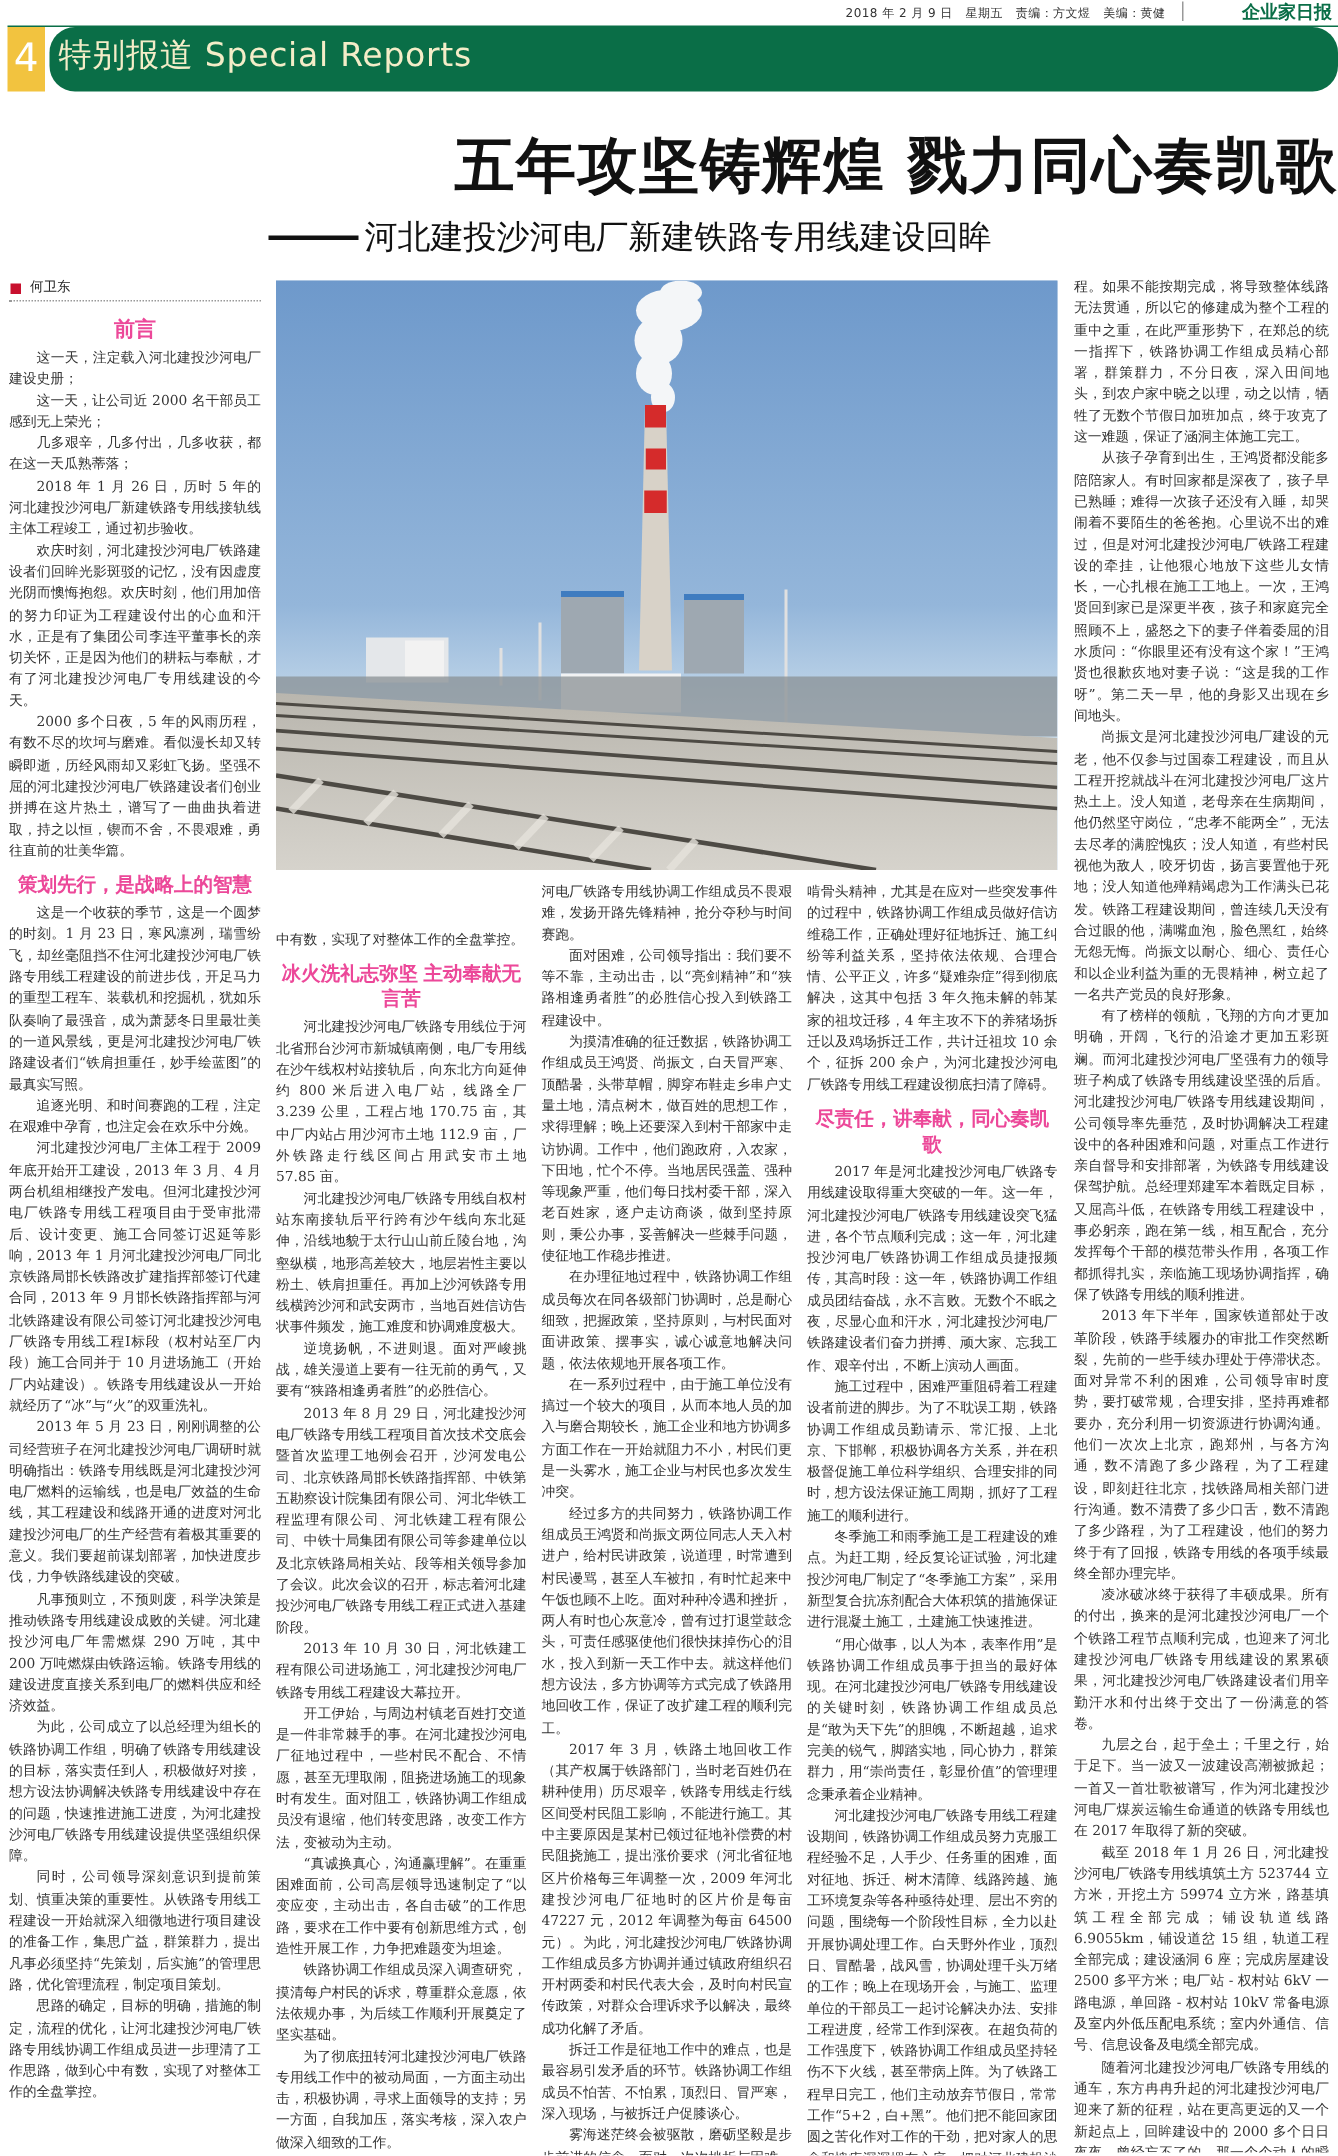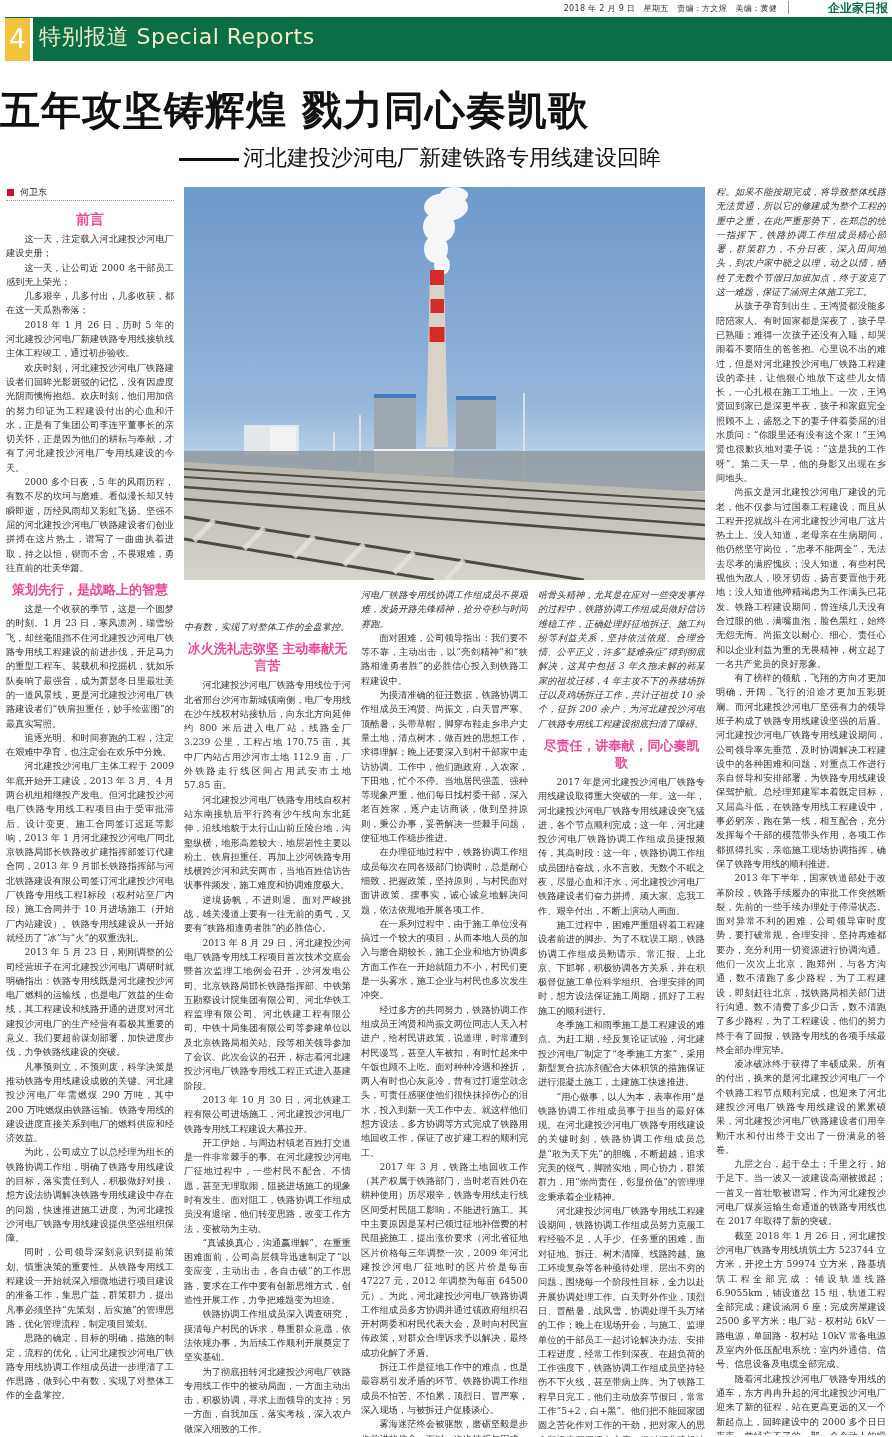--- a/index.html
+++ b/index.html
@@ -8,32 +8,32 @@
 
   
   .meta-bar { position: absolute; top: 0; left: 0; width: 892px; height: 16px; }
   .meta-text { position: absolute; right: 115px; top: 3px; font-family: "DejaVu Sans", sans-serif; font-size: 8px; color: #333; letter-spacing: 0.3px; white-space: nowrap; }
   .meta-divider { position: absolute; right: 103px; top: 1px; width: 1px; height: 13px; background: #999; }
   .paper-name { position: absolute; right: 4px; top: 0; font-family: "DejaVu Serif", serif; font-weight: bold; font-size: 12px; color: #0a6e47; white-space: nowrap; }
 
   
   .section-header { position: absolute; top: 17px; left: 5px; width: 887px; height: 44px; border-top: 1px solid #0a6e47; }
   .page-num-box { position: absolute; top: 0; left: 0; width: 25px; height: 43px; background: #f2c33f; color: #fff; font-family: "DejaVu Sans", sans-serif; font-size: 26px; line-height: 42px; text-align: center; }
-  .section-band { position: absolute; top: 0; left: 28px; right: 0; height: 43px; background: #0a6e47; }
+  .section-band { position: absolute; top: 0; left: 28px; right: 0; height: 43px; background: #0a6e47; border-radius: 17px; }
   .section-title { position: absolute; left: 6px; top: 4px; font-family: "DejaVu Sans", sans-serif; font-size: 22px; color: #f4edc8; white-space: nowrap; letter-spacing: 0.5px; }
 
   
-  .headline { position: absolute; top: 83px; left: 0; width: 892px; text-align: left; font-family: "DejaVu Serif", serif; font-weight: bold; font-size: 40px; color: #111; letter-spacing: 1px; white-space: nowrap; }
+  .headline { position: absolute; top: 83px; left: 0; width: 892px; text-align: right; font-family: "DejaVu Serif", serif; font-weight: bold; font-size: 40px; color: #111; letter-spacing: 1px; white-space: nowrap; }
   .subheadline { position: absolute; top: 143px; left: 0; width: 840px; text-align: center; font-family: "DejaVu Sans", sans-serif; font-size: 22px; color: #111; white-space: nowrap; }
   .subheadline .dash { display: inline-block; width: 60px; height: 3px; background: #111; vertical-align: middle; margin-right: 4px; }
 
   
   .col { position: absolute; font-size: 9.2px; line-height: 14.3px; text-align: justify; color: #333; overflow: hidden; }
   .col p { text-indent: 2em; margin: 0; }
-  .col p.noindent { text-indent: 0; font-style: italic; }
+  .col p.noindent { text-indent: 0; }
   .col h3 { font-family: Liberation Sans, sans-serif; font-weight: bold; font-size: 13px; text-align: center; color: #ec4899; margin: 6px 0 4px 0; line-height: 17px; text-indent: 0; }
   .col1 { left: 6px; top: 185px; width: 168px; height: 1250px; }
   .col2 { left: 184px; top: 620px; width: 167px; height: 849px; }
   .col3 { left: 361px; top: 588px; width: 167px; height: 849px; }
   .col4 { left: 538px; top: 588px; width: 167px; height: 849px; }
   .col5 { left: 716px; top: 185px; width: 170px; height: 1250px; }
 
   .byline { display: flex; align-items: center; height: 16px; border-bottom: 1px dotted #999; margin-bottom: 10px; font-family: "DejaVu Sans", sans-serif; font-size: 9px; color: #222; }
   .byline .sq { width: 7px; height: 7px; background: #c8102e; margin: 0 6px 0 1px; }
 

